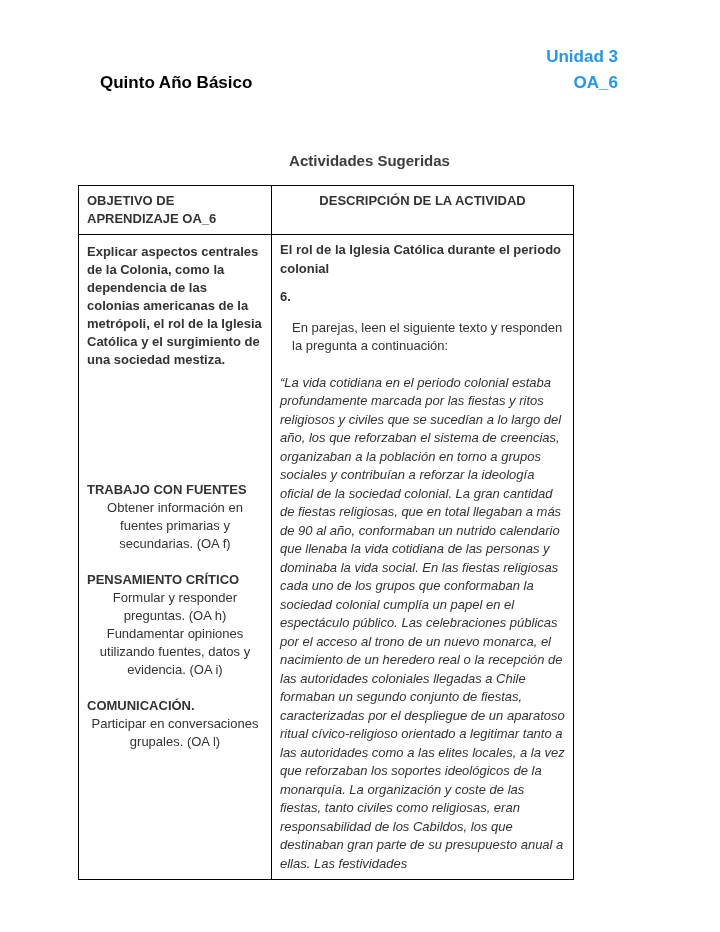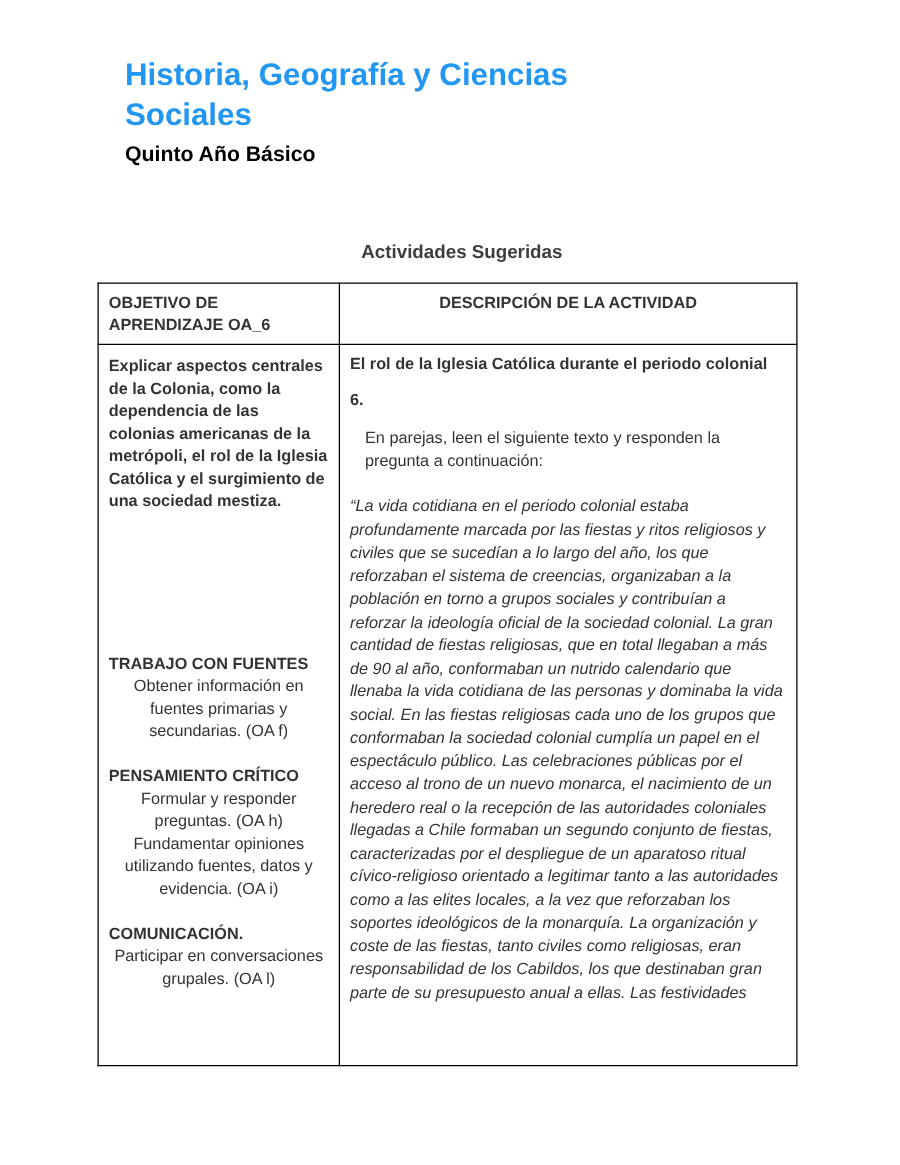--- a/index.html
+++ b/index.html
@@ -47,21 +47,21 @@
     margin: 56px 0 16px 0;
     text-align: center;
     font-size: 15px;
     font-weight: bold;
     color: #3d3d3d;
     padding-left: 19px;
   }
   .activity-table {
     border-collapse: collapse;
     margin-left: 78px;
-    width: 560px;
+    width: 496px;
     table-layout: fixed;
   }
   .activity-table th, .activity-table td {
     border: 1px solid #000000;
     vertical-align: top;
     padding: 6px 8px;
   }
   th.col-objective {
     width: 193px;
     text-align: left;
@@ -90,22 +90,25 @@
   .act-intro { margin: 12px 0 0 12px; }
   .act-quote { font-style: italic; margin: 18px 0 0 0; }
 </style>
 </head>
 <body>
 
 <div class="page">
 
   <header class="doc-header">
     <div class="header-left">
-      <h1 class="doc-title">Historia, Geografía y Ciencias Sociales</h1>
       <div class="doc-subtitle">Quinto Año Básico</div>
+    </div>
+    <div class="header-right">
+      <div>Unidad 3</div>
+      <div>OA_6</div>
     </div>
   </header>
 
   <h2 class="section-title">Actividades Sugeridas</h2>
 
   <table class="activity-table">
     <thead>
       <tr>
         <th class="col-objective">OBJETIVO DE APRENDIZAJE OA_6</th>
         <th class="col-activity">DESCRIPCIÓN DE LA ACTIVIDAD</th>

